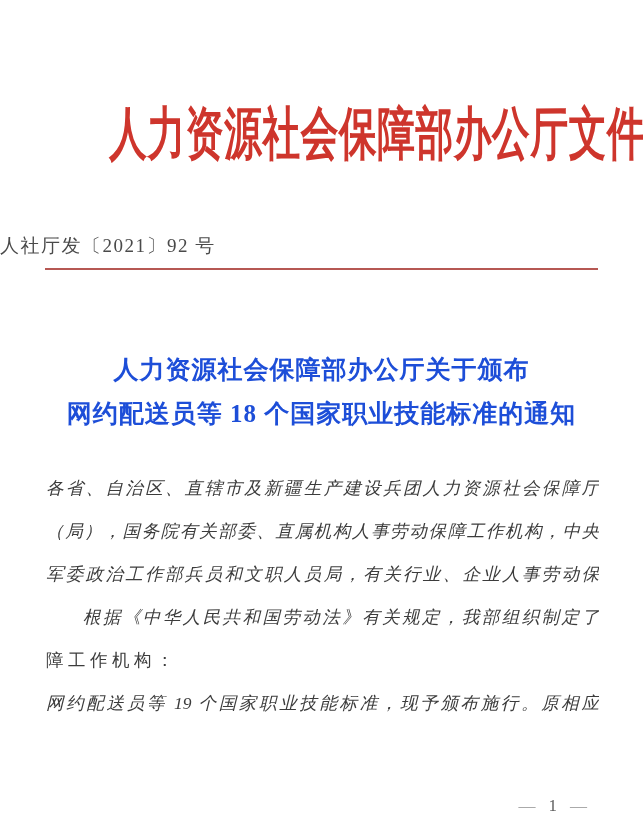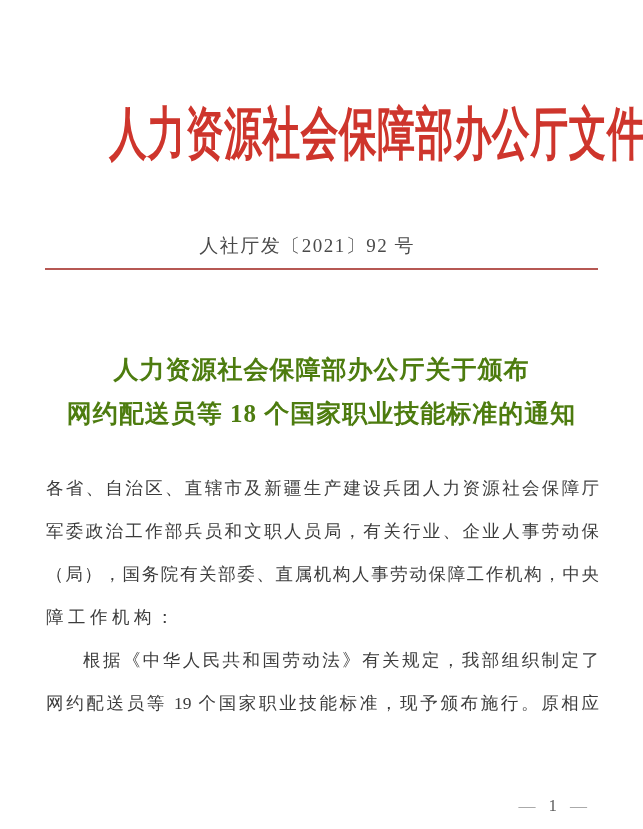--- a/index.html
+++ b/index.html
@@ -22,50 +22,49 @@
     font-size: 57px;
     font-weight: bold;
     color: #ce352c;
     letter-spacing: 1px;
     transform: scaleX(0.66);
     transform-origin: 50% 50%;
   }
   .docnum {
     position: absolute;
     top: 233px; left: 0; width: 614px;
-    text-align: center;
     font-size: 19px;
     color: #4a4a4a;
     letter-spacing: 1.5px;
   }
   .redline {
     position: absolute;
     top: 268px; left: 45px;
     width: 553px; height: 2px;
     background: #b65853;
   }
   .doc-title {
     position: absolute;
     top: 348px; left: 30px; width: 583px;
     text-align: center;
     font-size: 25px;
     font-weight: bold;
-    color: #4d7c0f;
+    color: #1d4ed8;
     line-height: 44px;
     letter-spacing: 1px;
   }
   .body-block {
     position: absolute;
     top: 467px; left: 46px; width: 553px;
     font-size: 17.5px;
     color: #3c3c3c;
     line-height: 43px;
   }
   .bline { height: 43px; overflow: hidden; }
-  .jline { text-align: justify; text-align-last: justify; }
+  .jline { text-align: justify; text-align-last: justify; font-style: italic; }
   .pline { text-align: left; letter-spacing: 4.5px; }
   .indent { padding-left: 37px; }
   .footer {
     position: absolute;
     top: 796px; right: 56px;
     font-size: 17px;
     color: #9c9c9c;
     white-space: nowrap;
   }
   .footer .num {
@@ -84,24 +83,24 @@
 
   <div class="redline"></div>
 
   <div class="doc-title">
     <div>人力资源社会保障部办公厅关于颁布</div>
     <div>网约配送员等 18 个国家职业技能标准的通知</div>
   </div>
 
   <div class="body-block">
     <div class="bline jline">各省、自治区、直辖市及新疆生产建设兵团人力资源社会保障厅</div>
+    <div class="bline jline">（局），国务院有关部委、直属机构人事劳动保障工作机构，中央</div>
     <div class="bline jline">军委政治工作部兵员和文职人员局，有关行业、企业人事劳动保</div>
-    <div class="bline jline">（局），国务院有关部委、直属机构人事劳动保障工作机构，中央</div>
+    <div class="bline jline indent">根据《中华人民共和国劳动法》有关规定，我部组织制定了</div>
     <div class="bline pline">障工作机构：</div>
-    <div class="bline jline indent">根据《中华人民共和国劳动法》有关规定，我部组织制定了</div>
     <div class="bline jline">网约配送员等 19 个国家职业技能标准，现予颁布施行。原相应</div>
   </div>
 
   <div class="footer">
     <span>—</span><span class="num">1</span><span>—</span>
   </div>
 
 </div>
 
 </body></html>

